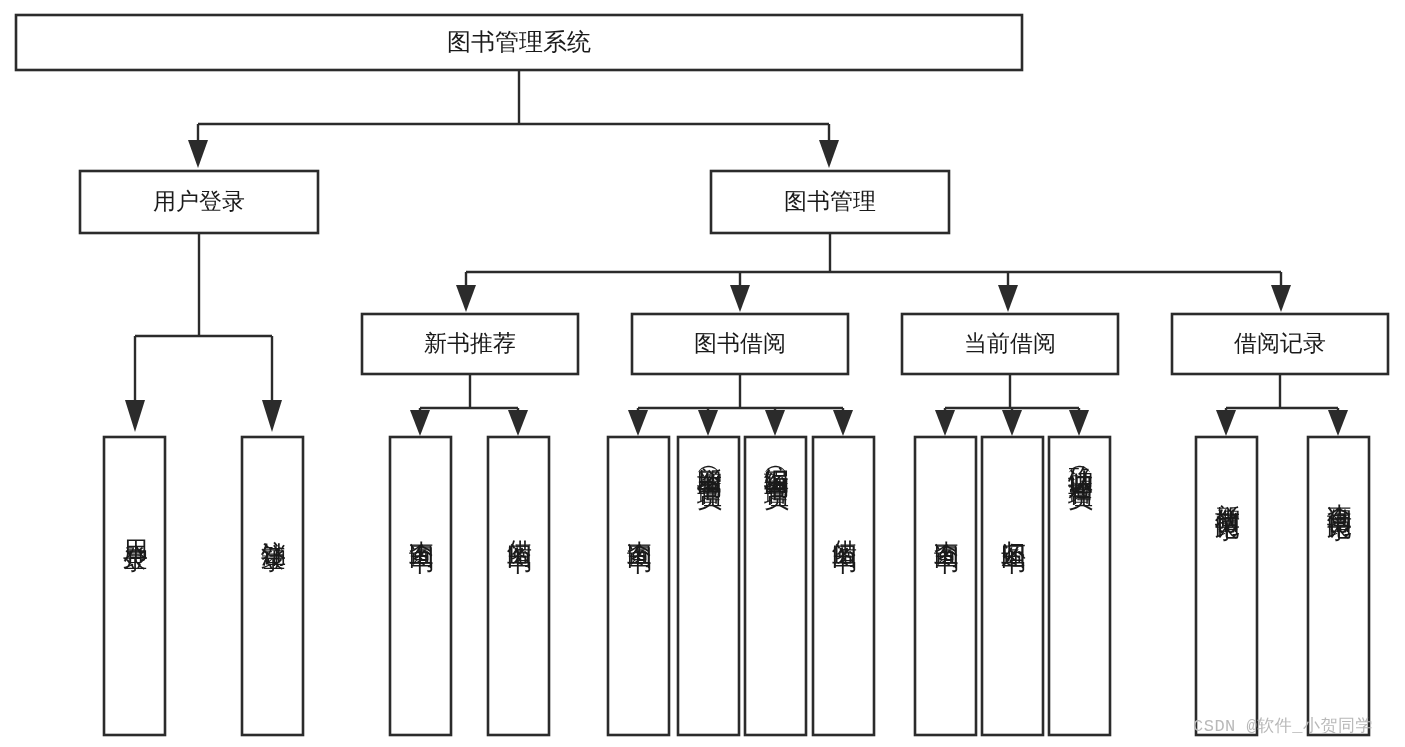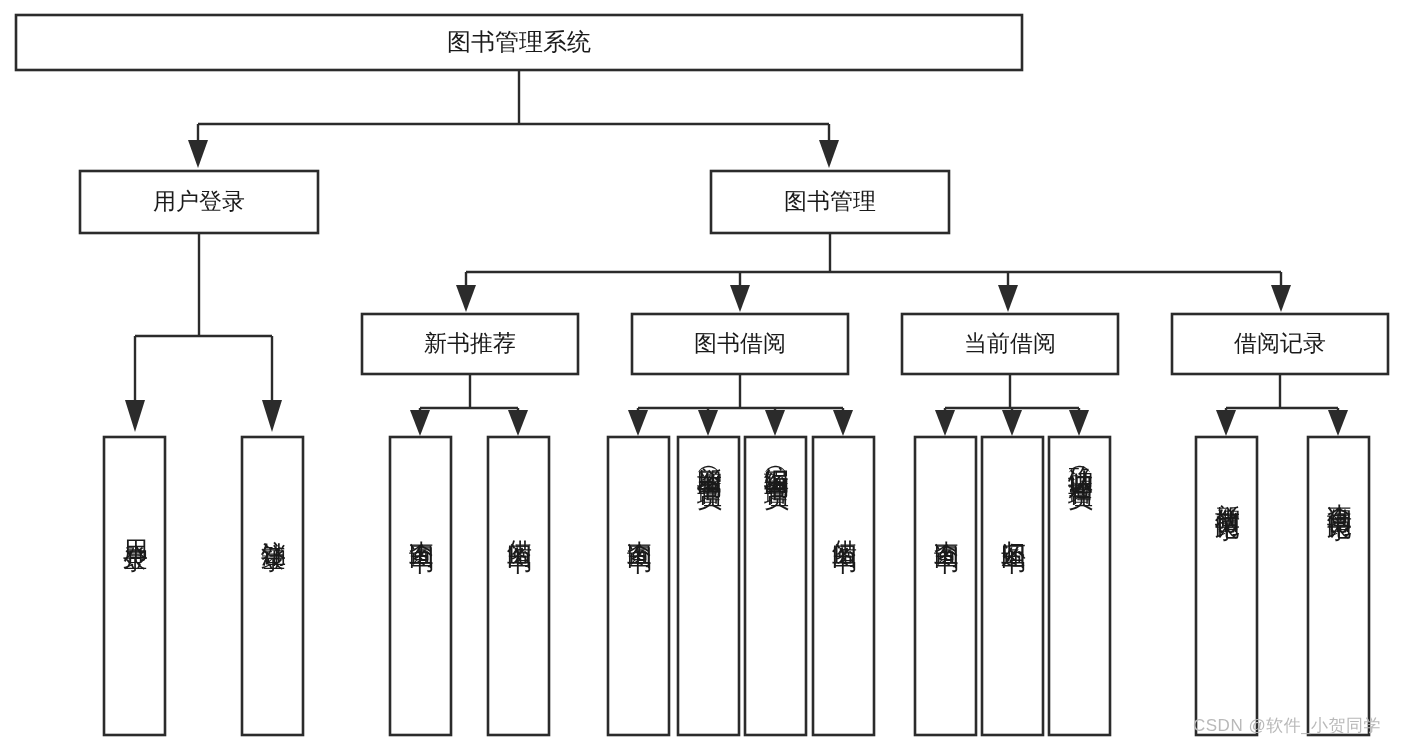--- a/index.html
+++ b/index.html
@@ -63,21 +63,21 @@
     color: #1a1a1a;
     letter-spacing: 3px;
     text-align: left;
     white-space: nowrap;
     pointer-events: none;
   }
   .watermark {
     position: absolute;
     left: 1193px;
     top: 714px;
-    font-family: Liberation Sans, sans-serif;
+    font-family: Liberation Mono, monospace;
     font-size: 17px;
     color: #b9b9b9;
     white-space: nowrap;
     letter-spacing: 0.5px;
     text-align: right;
   }
 </style>
 </head>
 <body>
 

